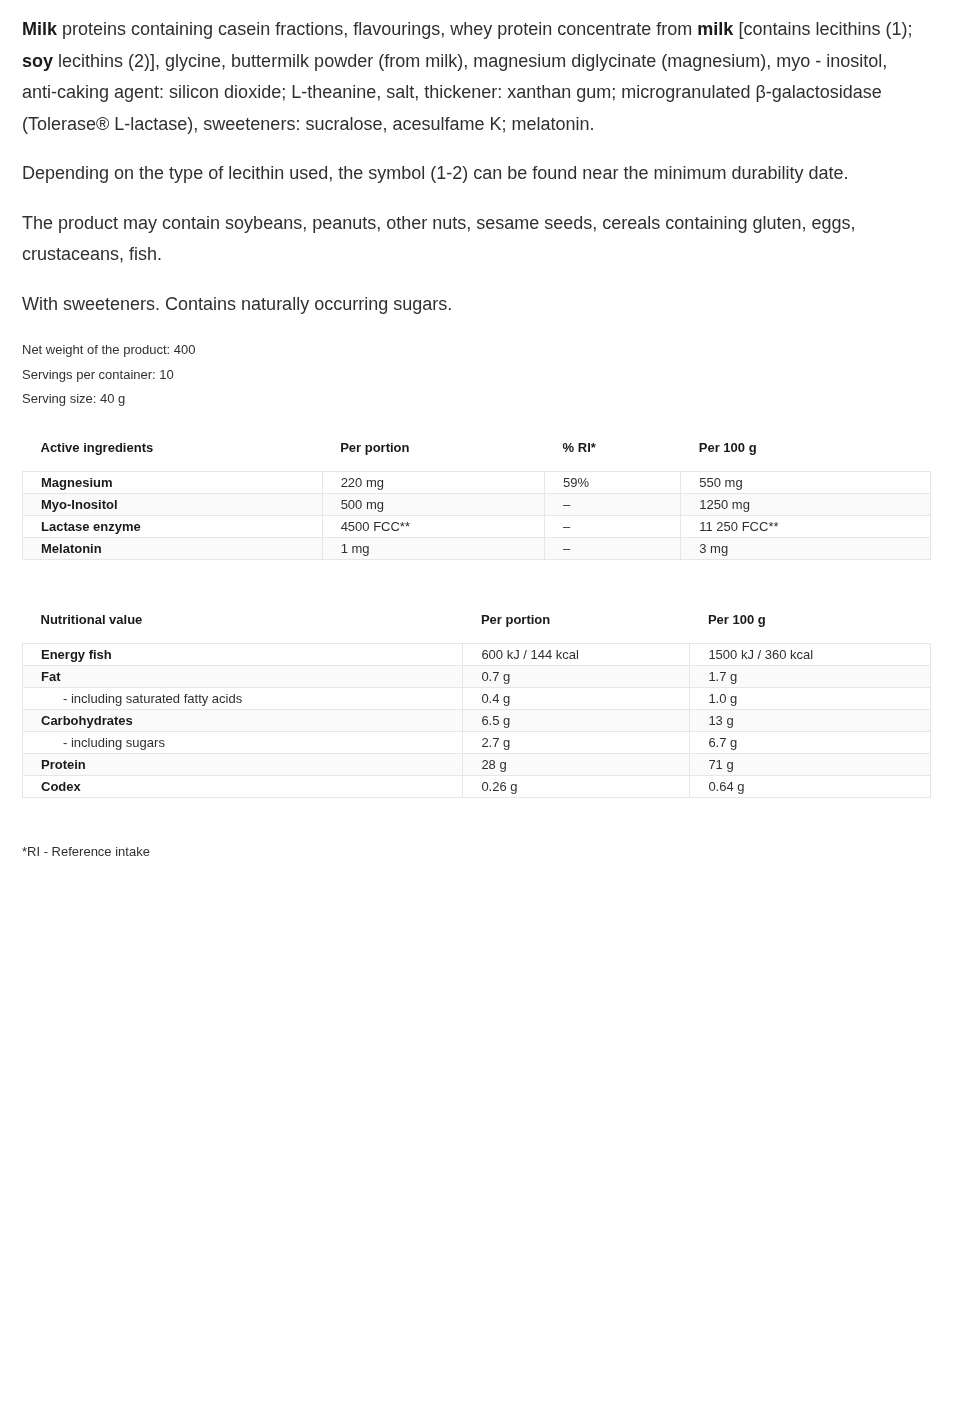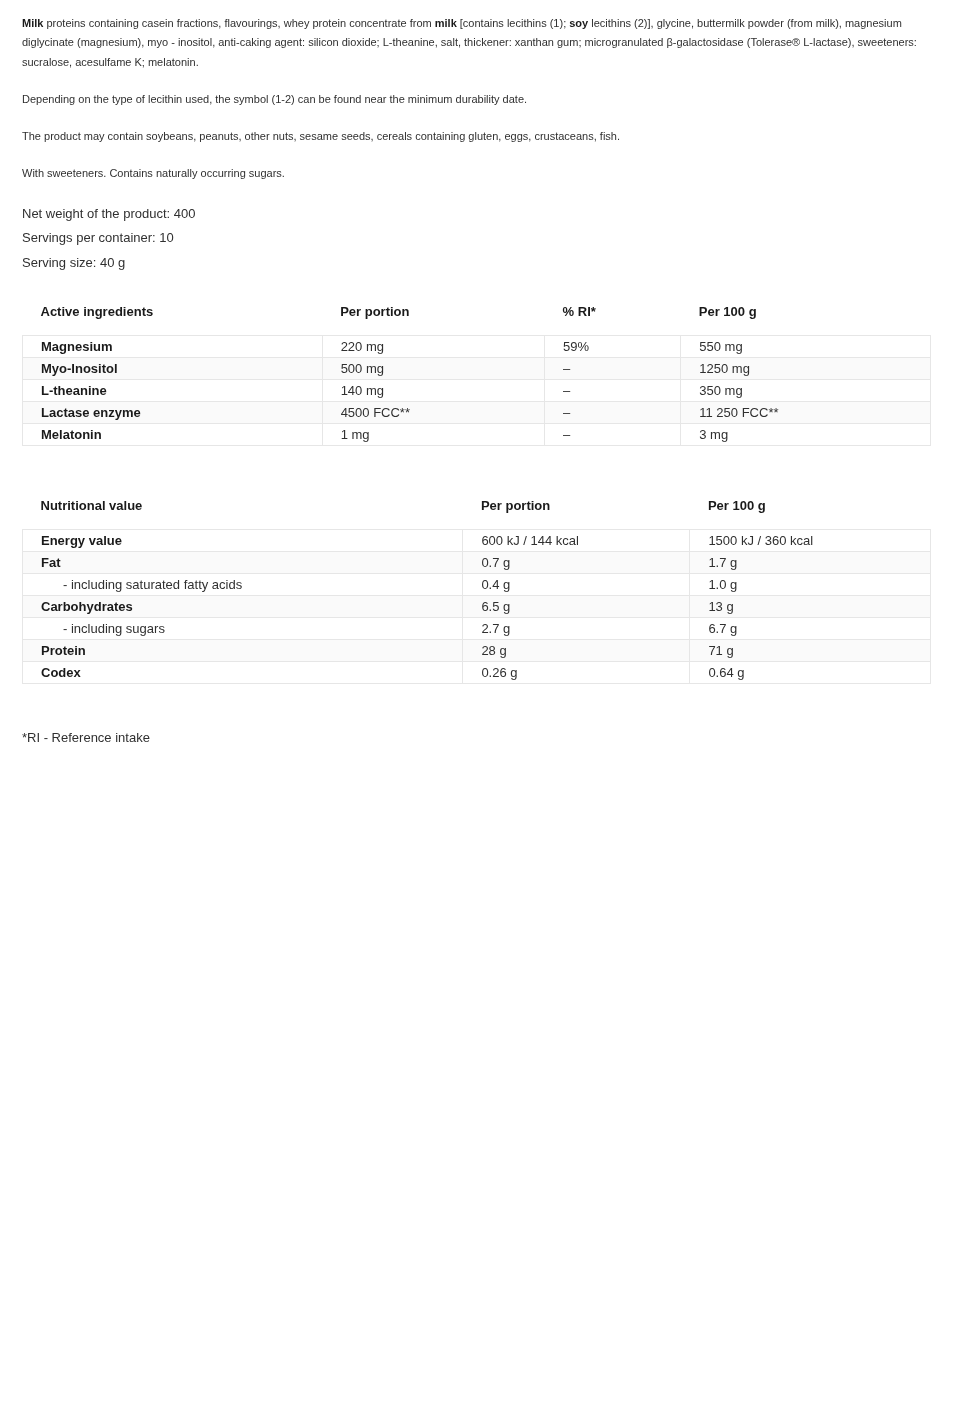--- a/index.html
+++ b/index.html
@@ -20,21 +20,21 @@
     padding: 14px 22px 10px 22px;
   }
   h2.section-title {
     font-size: 23px;
     font-weight: 700;
     color: #1a1a1a;
     margin: 10px 0 20px 0;
     letter-spacing: 0.1px;
   }
   p.para {
-    font-size: 11px;
+    font-size: 18px;
     line-height: 1.75;
     color: #303030;
     margin: 0 0 18px 0;
     max-width: 900px;
   }
   p.para b { font-weight: 700; color: #1a1a1a; }
   .meta-block {
     margin: 0 0 22px 0;
   }
   .meta-line {
@@ -136,26 +136,20 @@
             <td>59%</td>
             <td>550 mg</td>
           </tr>
           <tr>
             <td class="first">Myo-Inositol</td>
             <td>500 mg</td>
             <td>–</td>
             <td>1250 mg</td>
           </tr>
           <tr>
-            <td class="first">L-theanine</td>
-            <td>140 mg</td>
-            <td>–</td>
-            <td>350 mg</td>
-          </tr>
-          <tr>
             <td class="first">Lactase enzyme</td>
             <td>4500 FCC**</td>
             <td>–</td>
             <td>11 250 FCC**</td>
           </tr>
           <tr>
             <td class="first">Melatonin</td>
             <td>1 mg</td>
             <td>–</td>
             <td>3 mg</td>
@@ -173,21 +167,21 @@
         </colgroup>
       <thead>
         <tr>
           <th>Nutritional value</th>
           <th>Per portion</th>
           <th>Per 100 g</th>
         </tr>
       </thead>
       <tbody id="value-tbody">
           <tr>
-            <td class="first">Energy value</td>
+            <td class="first">Energy fish</td>
             <td>600 kJ / 144 kcal</td>
             <td>1500 kJ / 360 kcal</td>
           </tr>
           <tr>
             <td class="first">Fat</td>
             <td>0.7 g</td>
             <td>1.7 g</td>
           </tr>
           <tr>
             <td class="indent">- including saturated fatty acids</td>

